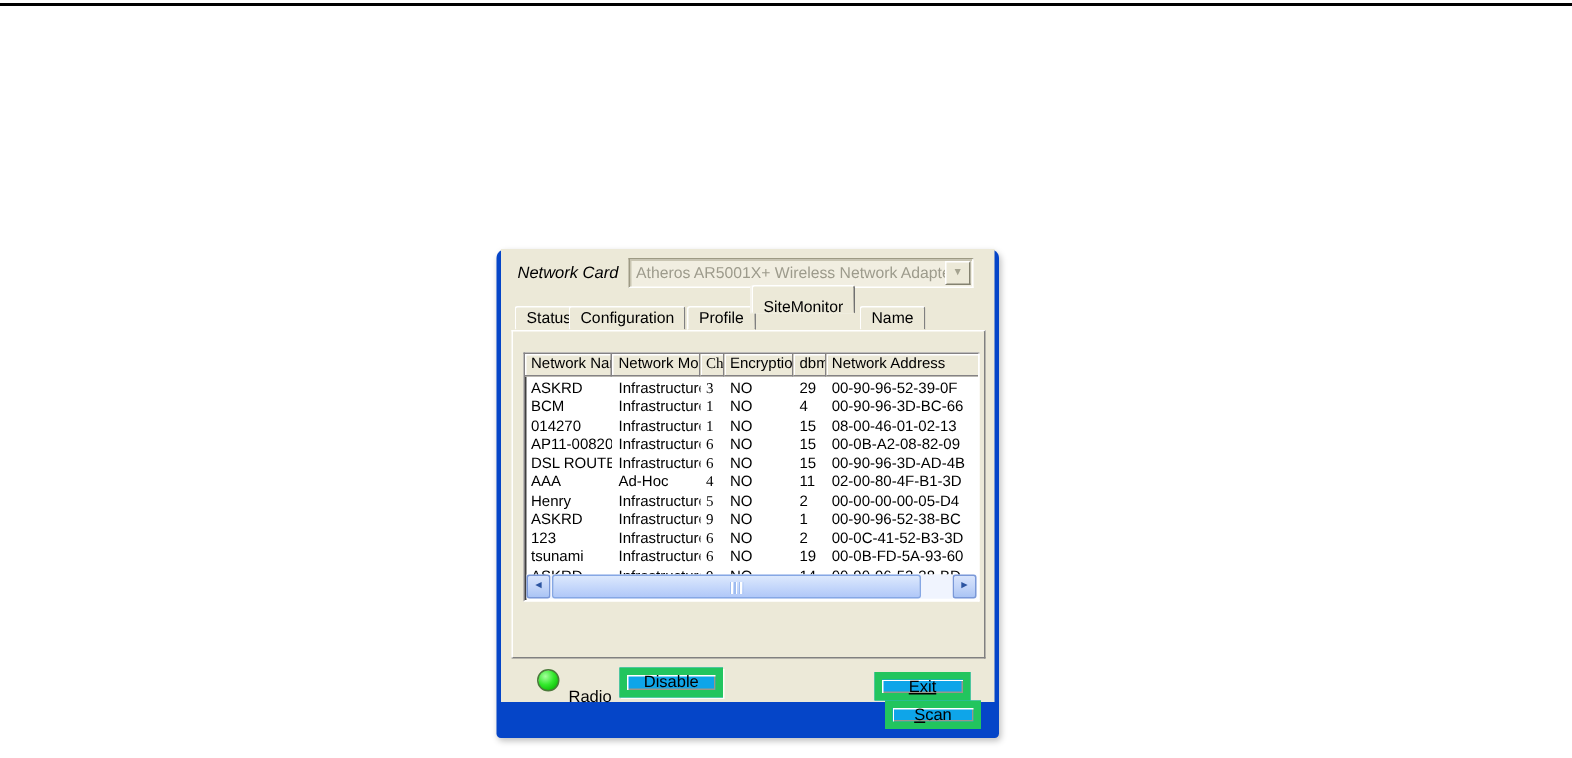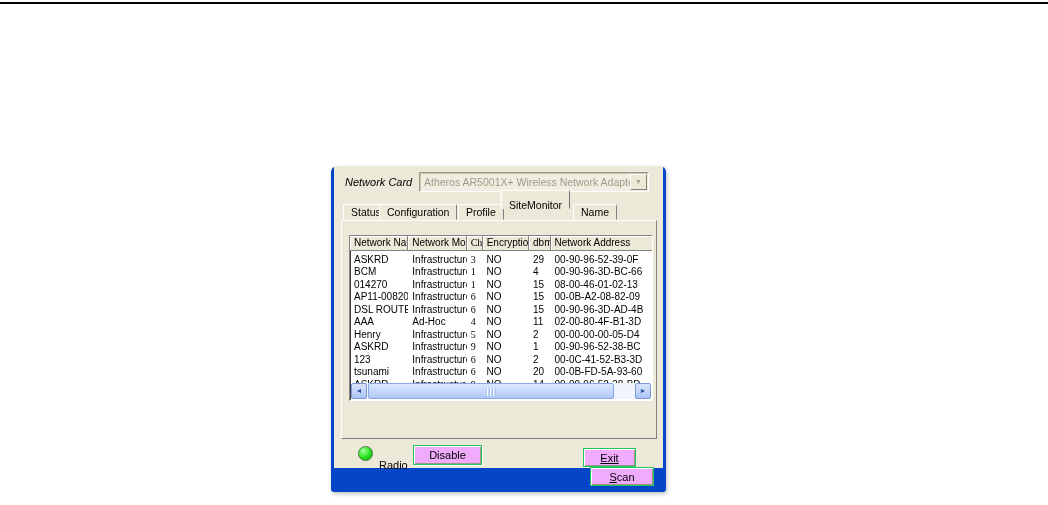--- a/index.html
+++ b/index.html
@@ -94,30 +94,30 @@
     border:1px solid #86a7e4;border-radius:2px;
     background:linear-gradient(180deg,#dce8fd 0%,#c6d8fb 50%,#b0c8f8 100%);
   }
   .sb-grip{
     position:absolute;left:50%;top:4px;width:9px;height:8px;transform:translateX(-50%);
     background:repeating-linear-gradient(90deg,#9ebcf0 0,#9ebcf0 1px,#fff 1px,#fff 2px,transparent 2px,transparent 3px);
   }
 
   
   .cbtn{
-    position:absolute;box-sizing:border-box;background:#f0abfc;font-size:11px;
-    border:1px solid #22c55e;
+    position:absolute;box-sizing:border-box;background:#0ea5e9;font-size:11px;
+    border:5px solid #22c55e;
     box-shadow:inset 1px 1px 0 #fff,inset -1px -1px 0 #9a978a;
     display:flex;align-items:center;justify-content:center;cursor:default;
   }
   .btn-scan{left:248px;top:246px;width:64px;height:19px;}
   .btn-scan .mn{display:inline-block;}
   .btn-scan .mn::first-letter{text-decoration:underline;}
   .btn-disable{left:79px;top:279px;width:69px;height:20px;box-shadow:inset 1px 1px 0 #fff,inset -1px -1px 0 #9a978a,1px 1px 0 #fdfdf6;}
-  .btn-exit{left:249px;top:282px;width:53px;height:19px;text-decoration:underline;}
+  .btn-exit{left:249px;top:282px;width:64px;height:19px;text-decoration:underline;}
 
   
   .led{
     position:absolute;left:24px;top:280px;width:15px;height:15px;border-radius:50%;
     background:radial-gradient(circle at 35% 30%,#a6ff9e 0%,#35e92e 45%,#14c50e 75%,#0aa806 100%);
     border:1px solid #4a7a3a;box-sizing:border-box;
   }
   .radio-label{position:absolute;left:45px;top:293px;}
 </style>
 </head>
@@ -221,21 +221,21 @@
               <div class="lv-cell col-2">6</div>
               <div class="lv-cell col-3">NO</div>
               <div class="lv-cell col-4">2</div>
               <div class="lv-cell col-5">00-0C-41-52-B3-3D</div>
             </div>
             <div class="lv-row">
               <div class="lv-cell col-0">tsunami</div>
               <div class="lv-cell col-1">Infrastructure</div>
               <div class="lv-cell col-2">6</div>
               <div class="lv-cell col-3">NO</div>
-              <div class="lv-cell col-4">20</div>
+              <div class="lv-cell col-4">19</div>
               <div class="lv-cell col-5">00-0B-FD-5A-93-60</div>
             </div>
             <div class="lv-row">
               <div class="lv-cell col-0">ASKRD</div>
               <div class="lv-cell col-1">Infrastructure</div>
               <div class="lv-cell col-2">9</div>
               <div class="lv-cell col-3">NO</div>
               <div class="lv-cell col-4">14</div>
               <div class="lv-cell col-5">00-90-96-52-38-BD</div>
             </div>

